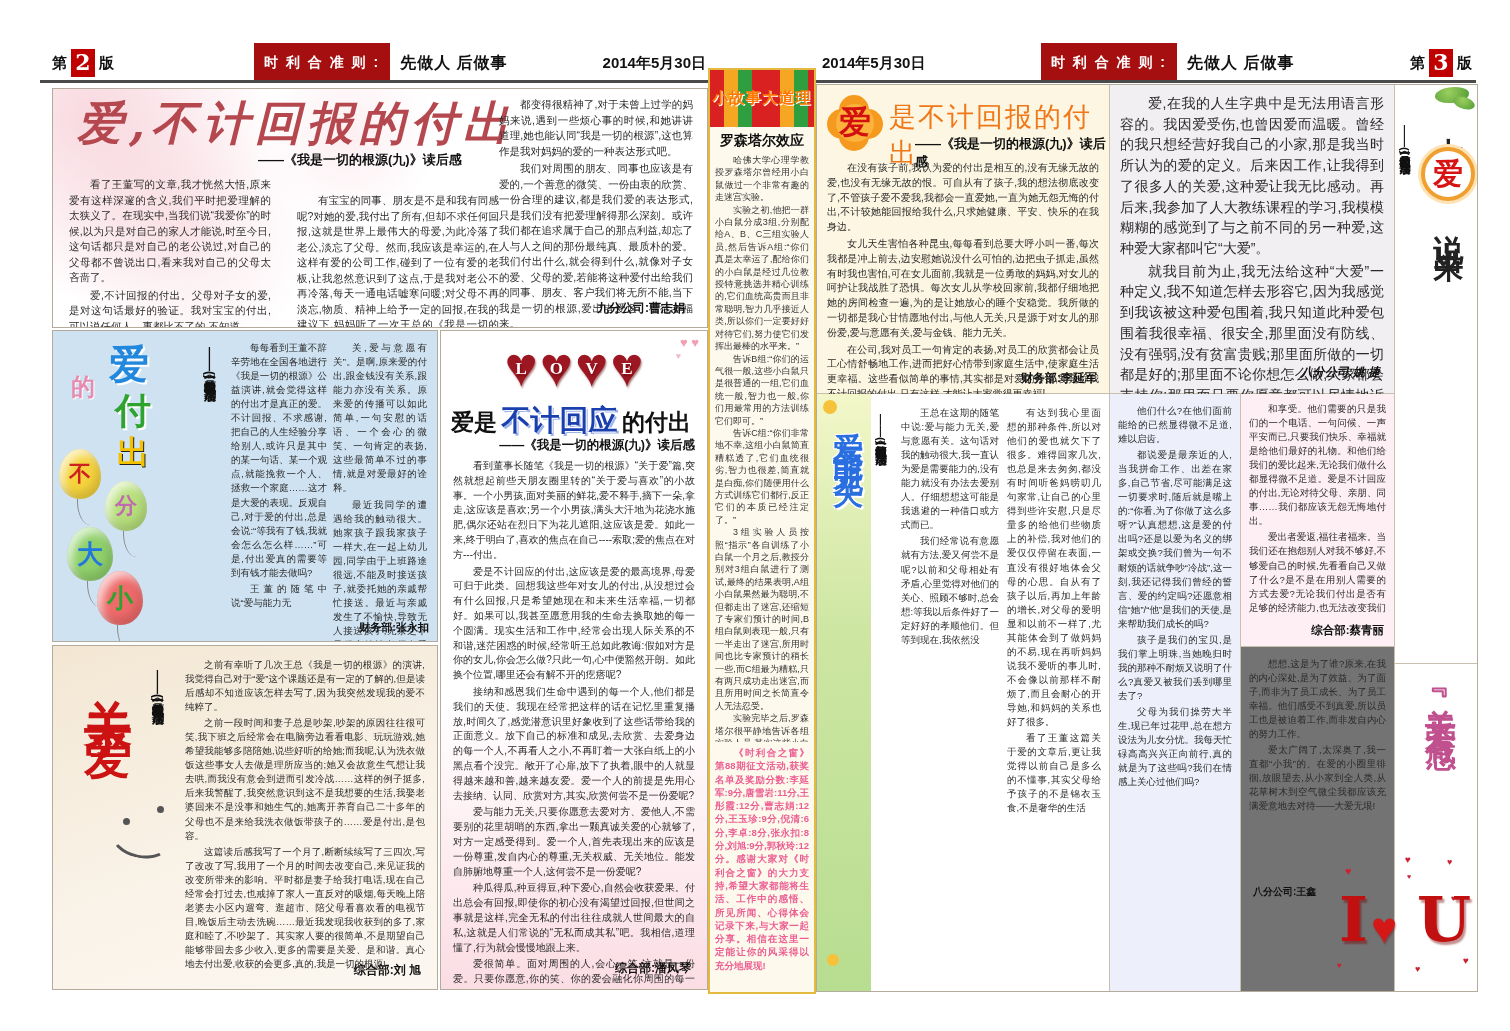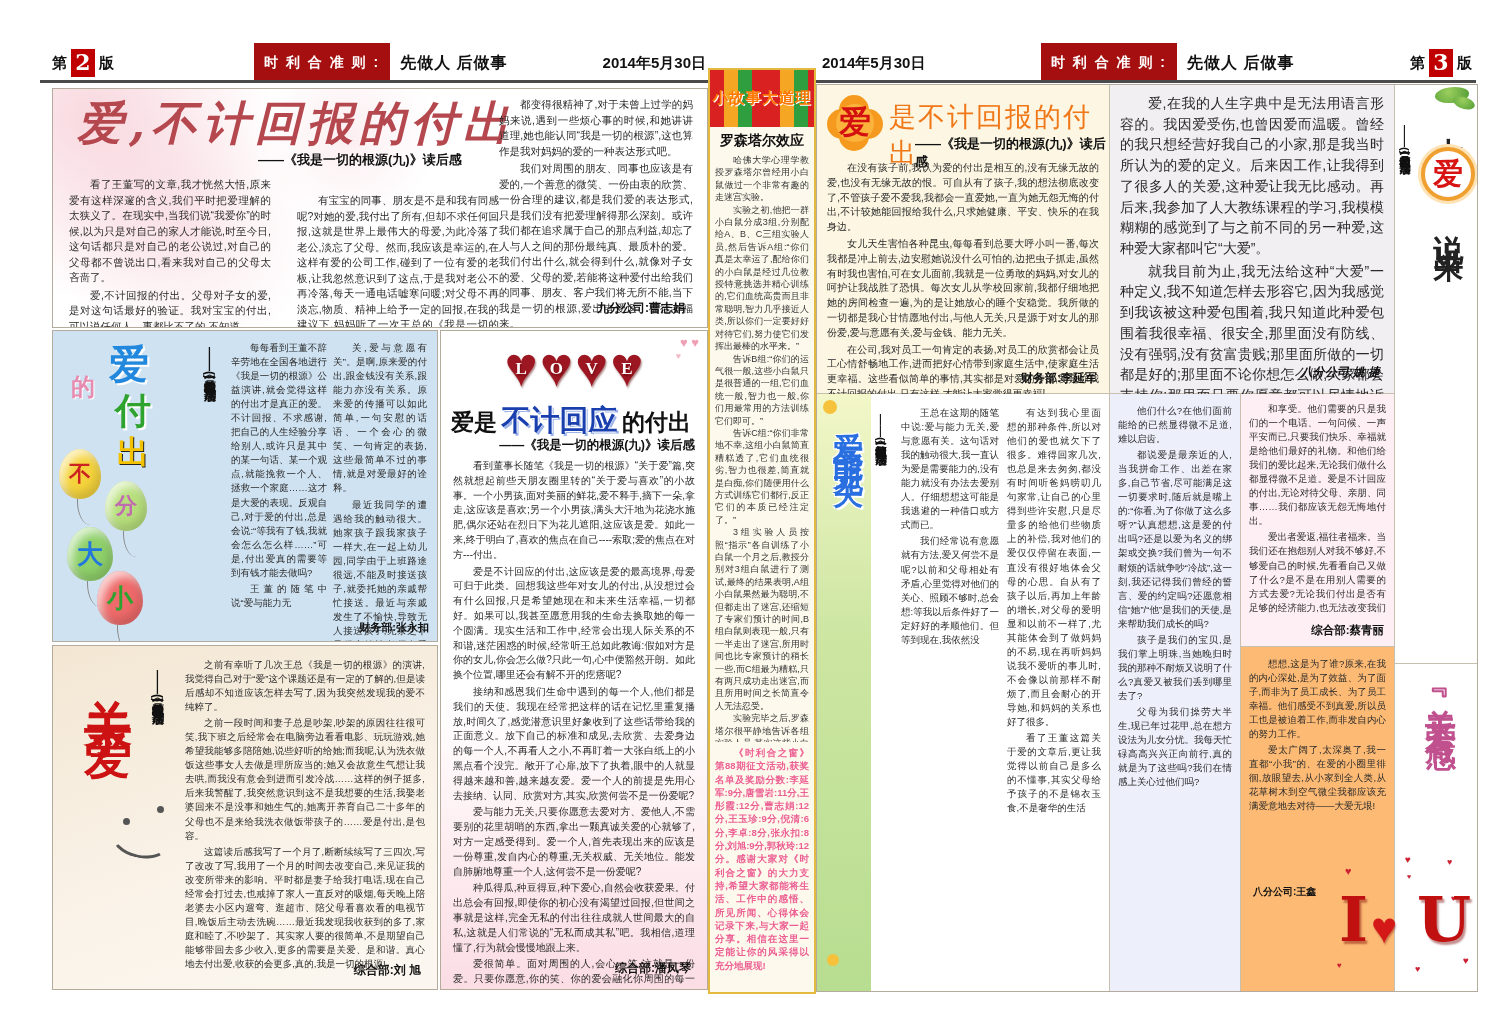--- a/index.html
+++ b/index.html
@@ -277,21 +277,21 @@
     </div>
 
     <div class="abs" style="left:424px;top:309px;width:153px;height:252px;background:#fdeff3;border-right:1px solid #c8c0ae;border-bottom:1px solid #c8c0ae;">
       <div class="jt" style="padding:8px 8px;height:206px;overflow:hidden;font-size:9.5px;">
         <p>和享受。他们需要的只是我们的一个电话、一句问候、一声平安而已,只要我们快乐、幸福就是给他们最好的礼物。和他们给我们的爱比起来,无论我们做什么都显得微不足道。爱是不计回应的付出,无论对待父母、亲朋、同事……我们都应该无怨无悔地付出。</p>
           <p>爱出者爱返,福往者福来。当我们还在抱怨别人对我不够好,不够爱自己的时候,先看看自己又做了什么?是不是在用别人需要的方式去爱?无论我们付出是否有足够的经济能力,也无法改变我们付出爱的初心,都不会影响我们付出爱。爱与能力无关,爱与意愿有关。</p>
       </div>
       <div class="sig" style="right:10px;bottom:8px;font-size:11.5px;">综合部:蔡青丽</div>
     </div>
 
-    <div class="abs" style="left:424px;top:562px;width:153px;height:344px;background:#fdba74;border-right:1px solid #c8c0ae;">
+    <div class="abs" style="left:424px;top:562px;width:153px;height:344px;background:#737373;border-right:1px solid #c8c0ae;">
       <div class="jt" style="padding:10px 8px;height:210px;overflow:hidden;font-size:9.5px;">
         <p>想想,这是为了谁?原来,在我的内心深处,是为了效益、为了面子,而非为了员工成长、为了员工幸福。他们感受不到真爱,所以员工也是被迫着工作,而非发自内心的努力工作。</p>
           <p>爱太广阔了,太深奥了,我一直都“小我”的、在爱的小圈里徘徊,放眼望去,从小家到全人类,从花草树木到空气微尘我都应该充满爱意地去对待——大爱无垠!</p>
       </div>
       <div class="sig" style="left:12px;bottom:92px;font-size:10px;">八分公司:王鑫</div>
     </div>
 
     <div class="abs" style="left:578px;top:579px;width:82px;height:327px;background:#fff;">
       <div class="abs vtxt ganti" style="left:24px;top:14px;">『关于爱』有感</div>
       <span class="mini-heart" style="left:10px;top:190px;font-size:10px;">♥</span>

